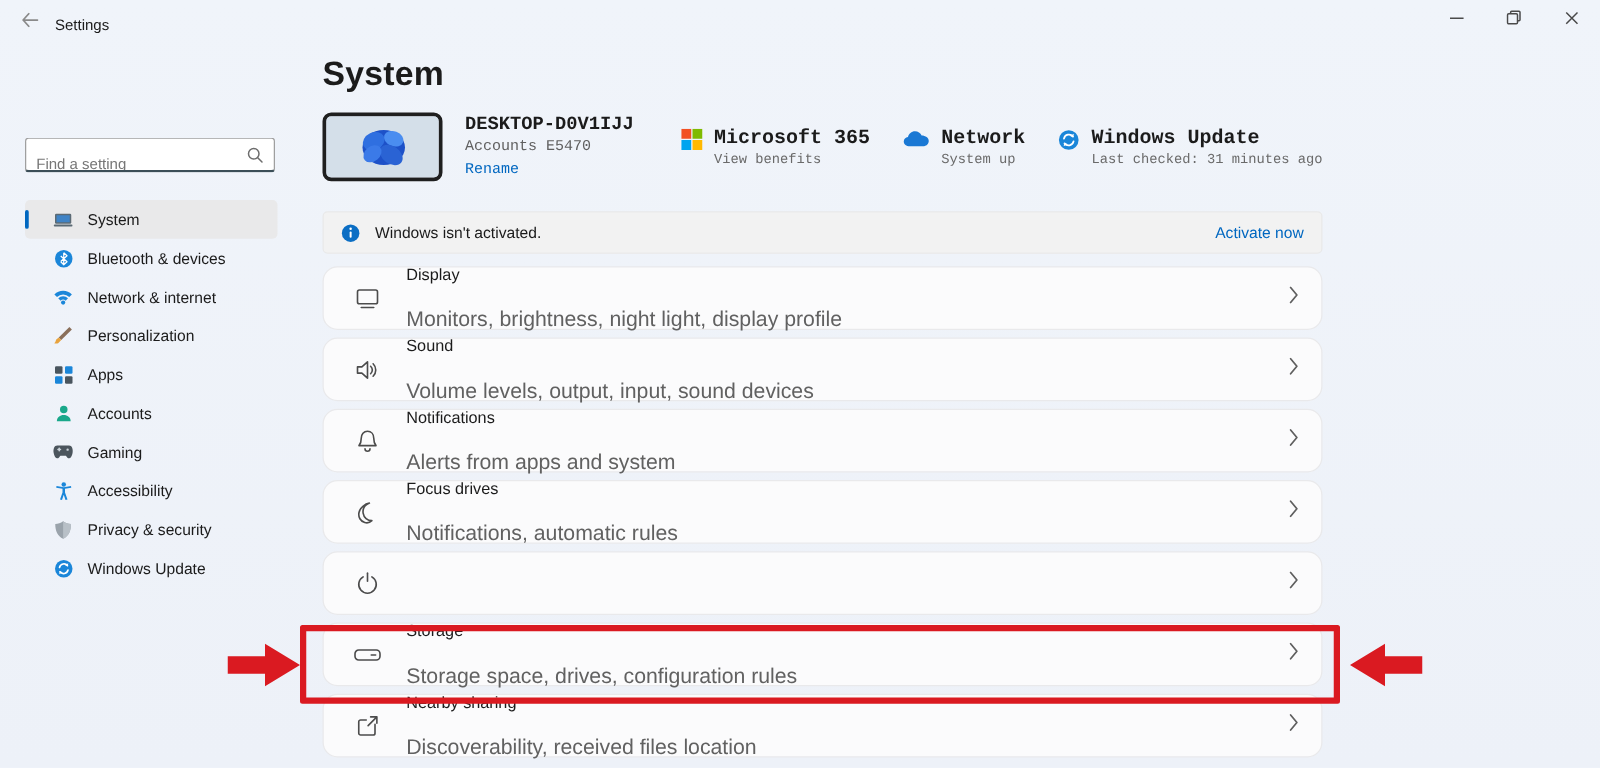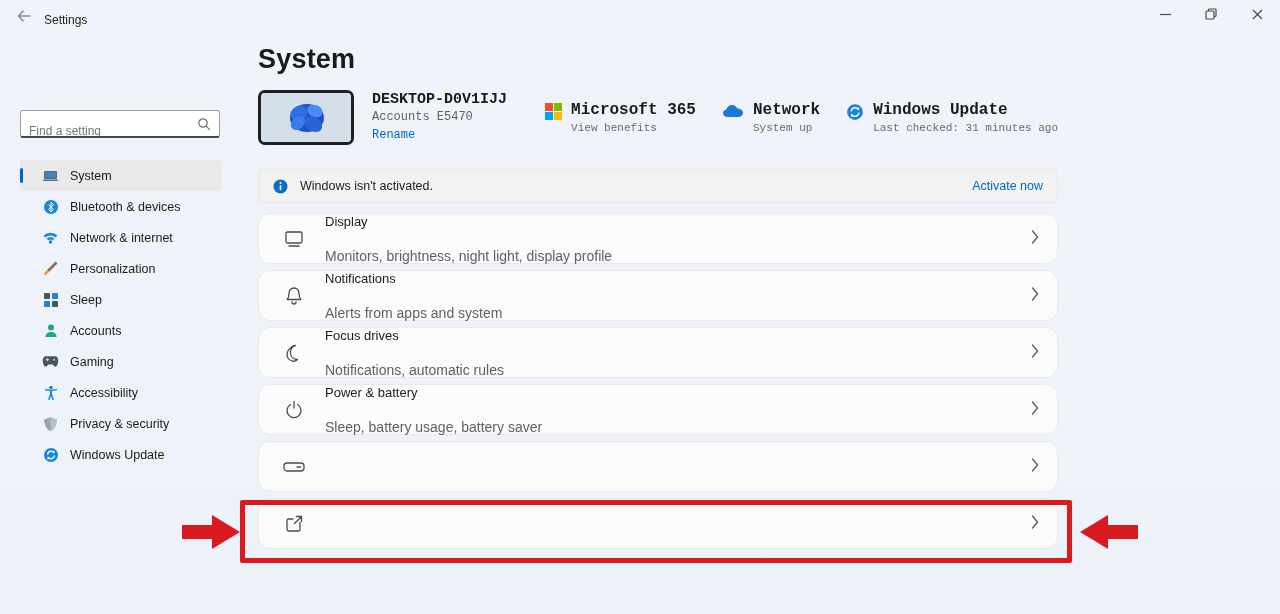--- a/index.html
+++ b/index.html
@@ -46,21 +46,21 @@
 
   .banner { margin-top:24px; height:33px; background:#f2f2f2; border:1px solid #e9e9e9; border-radius:4px; display:flex; align-items:center; padding:16px 14px; }
   .banner .b-msg { font-size:12.5px; color:#1b1b1b; margin-left:12px; }
   .banner .b-action { margin-left:auto; font-size:12.5px; color:#0067c0; cursor:pointer; }
 
   .rows { margin-top:10px; }
   .row { height:51px; margin-bottom:6px; background:#fbfbfc; border:1px solid #e9e9eb; border-radius:12px; display:flex; align-items:center; padding:0 18px 0 24px; cursor:pointer; }
   .row .r-ico { width:22px; height:22px; margin-right:20px; flex:0 0 auto; display:flex; align-items:center; justify-content:center; }
   .r-text { display:flex; flex-direction:column; }
   .r-title { font-size:13px; color:#1b1b1b; }
-  .r-sub { font-size:14px; color:#616161; margin-top:19px; }
+  .r-sub { font-size:17px; color:#616161; margin-top:19px; }
   .chev { margin-left:auto; color:#5f5f5f; }
 
   
   .hl-box { position:absolute; left:240px; top:500px; width:832px; height:63px; border:5px solid #da1a21; border-radius:2px; pointer-events:none; }
   .hl-arrow { position:absolute; pointer-events:none; }
   .hl-arrow.left  { left:182px; top:513px; }
   .hl-arrow.right { left:1080px; top:513px; }
 </style>
 </head>
 <body>
@@ -153,21 +153,21 @@
 
       <div class="nav-item">
         <span class="ico">
           <svg width="16" height="16" viewBox="0 0 16 16">
               <rect x="1" y="1" width="6" height="6" rx="1" fill="#49555e"></rect>
               <rect x="9" y="1" width="6" height="6" rx="1" fill="#1a86d9"></rect>
               <rect x="1" y="9" width="6" height="6" rx="1" fill="#1a86d9"></rect>
               <rect x="9" y="9" width="6" height="6" rx="1" fill="#49555e"></rect>
             </svg>
         </span>
-        <span class="lbl">Sleep</span>
+        <span class="lbl">Apps</span>
       </div>
 
       <div class="nav-item">
         <span class="ico">
           <svg width="16" height="16" viewBox="0 0 16 16">
               <circle cx="8" cy="4.6" r="3" fill="#19a88a"></circle>
               <path d="M2.5 14 C2.5 10.8 5 9 8 9 C11 9 13.5 10.8 13.5 14 Z" fill="#19a88a"></path>
             </svg>
         </span>
         <span class="lbl">Accounts</span>
@@ -307,20 +307,36 @@
         </span>
         <span class="r-text">
           <span class="r-title">Display</span>
           <span class="r-sub">Monitors, brightness, night light, display profile</span>
         </span>
         <span class="chev"><svg width="8" height="14" viewBox="0 0 8 14">
               <path d="M1.5 1 L6.5 7 L1.5 13" stroke="#5f5f5f" stroke-width="1.4" fill="none" stroke-linecap="round" stroke-linejoin="round"></path>
             </svg></span>
       </div>
 
+      <div class="row">
+        <span class="r-ico">
+          <svg width="20" height="18" viewBox="0 0 20 18">
+              <path d="M2 6.5 H5.5 L10 2.5 V15.5 L5.5 11.5 H2 Z" fill="none" stroke="#4c4c4c" stroke-width="1.3" stroke-linejoin="round"></path>
+              <path d="M12.5 6 A4 4 0 0 1 12.5 12" stroke="#4c4c4c" stroke-width="1.3" fill="none" stroke-linecap="round"></path>
+              <path d="M14.5 4 A7 7 0 0 1 14.5 14" stroke="#4c4c4c" stroke-width="1.3" fill="none" stroke-linecap="round"></path>
+            </svg>
+        </span>
+        <span class="r-text">
+          <span class="r-title">Sound</span>
+          <span class="r-sub">Volume levels, output, input, sound devices</span>
+        </span>
+        <span class="chev"><svg width="8" height="14" viewBox="0 0 8 14">
+              <path d="M1.5 1 L6.5 7 L1.5 13" stroke="#5f5f5f" stroke-width="1.4" fill="none" stroke-linecap="round" stroke-linejoin="round"></path>
+            </svg></span>
+      </div>
 
       <div class="row">
         <span class="r-ico">
           <svg width="18" height="20" viewBox="0 0 18 20">
               <path d="M9 2 C12 2 14 4.3 14 7.5 C14 11 15 12.5 15.8 13.5 H2.2 C3 12.5 4 11 4 7.5 C4 4.3 6 2 9 2 Z" fill="none" stroke="#4c4c4c" stroke-width="1.3" stroke-linejoin="round"></path>
               <path d="M7 16 A2 2 0 0 0 11 16" stroke="#4c4c4c" stroke-width="1.3" fill="none" stroke-linecap="round"></path>
             </svg>
         </span>
         <span class="r-text">
           <span class="r-title">Notifications</span>
@@ -346,47 +362,51 @@
             </svg></span>
       </div>
 
       <div class="row">
         <span class="r-ico">
           <svg width="18" height="20" viewBox="0 0 18 20">
               <path d="M5.5 4.5 A7 7 0 1 0 12.5 4.5" stroke="#4c4c4c" stroke-width="1.3" fill="none" stroke-linecap="round"></path>
               <line x1="9" y1="1.5" x2="9" y2="8" stroke="#4c4c4c" stroke-width="1.3" stroke-linecap="round"></line>
             </svg>
         </span>
-        <span class="r-text">
-          <span class="r-title">Power &amp; battery</span>
-          <span class="r-sub">Sleep, battery usage, battery saver</span>
-        </span>
         <span class="chev"><svg width="8" height="14" viewBox="0 0 8 14">
               <path d="M1.5 1 L6.5 7 L1.5 13" stroke="#5f5f5f" stroke-width="1.4" fill="none" stroke-linecap="round" stroke-linejoin="round"></path>
             </svg></span>
       </div>
 
       <div class="row">
         <span class="r-ico">
           <svg width="22" height="14" viewBox="0 0 22 14">
               <rect x="1" y="3" width="20" height="8" rx="3" fill="none" stroke="#4c4c4c" stroke-width="1.3"></rect>
               <line x1="14" y1="7" x2="17.5" y2="7" stroke="#4c4c4c" stroke-width="1.3" stroke-linecap="round"></line>
             </svg>
         </span>
+        <span class="r-text">
+          <span class="r-title">Storage</span>
+          <span class="r-sub">Storage space, drives, configuration rules</span>
+        </span>
         <span class="chev"><svg width="8" height="14" viewBox="0 0 8 14">
               <path d="M1.5 1 L6.5 7 L1.5 13" stroke="#5f5f5f" stroke-width="1.4" fill="none" stroke-linecap="round" stroke-linejoin="round"></path>
             </svg></span>
       </div>
 
       <div class="row">
         <span class="r-ico">
           <svg width="20" height="20" viewBox="0 0 20 20">
               <path d="M16 8.5 V15.5 A1.5 1.5 0 0 1 14.5 17 H4.5 A1.5 1.5 0 0 1 3 15.5 V6.5 A1.5 1.5 0 0 1 4.5 5 H9" fill="none" stroke="#4c4c4c" stroke-width="1.3" stroke-linecap="round"></path>
               <path d="M12.5 2.5 H17.5 V7.5 M17.5 2.5 L10.5 9.5" stroke="#4c4c4c" stroke-width="1.3" fill="none" stroke-linecap="round" stroke-linejoin="round"></path>
             </svg>
+        </span>
+        <span class="r-text">
+          <span class="r-title">Nearby sharing</span>
+          <span class="r-sub">Discoverability, received files location</span>
         </span>
         <span class="chev"><svg width="8" height="14" viewBox="0 0 8 14">
               <path d="M1.5 1 L6.5 7 L1.5 13" stroke="#5f5f5f" stroke-width="1.4" fill="none" stroke-linecap="round" stroke-linejoin="round"></path>
             </svg></span>
       </div>
 
     </div>
   </div>
 
   <div class="hl-box"></div>

